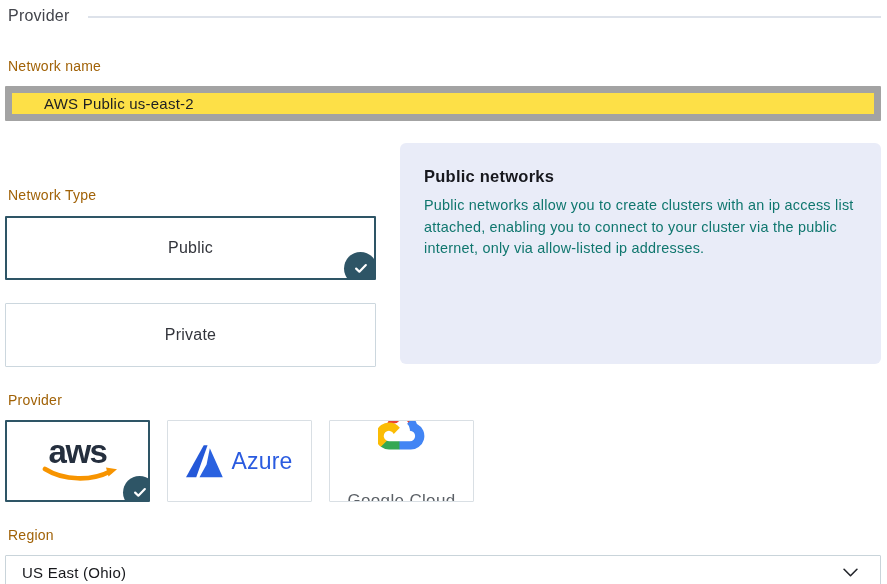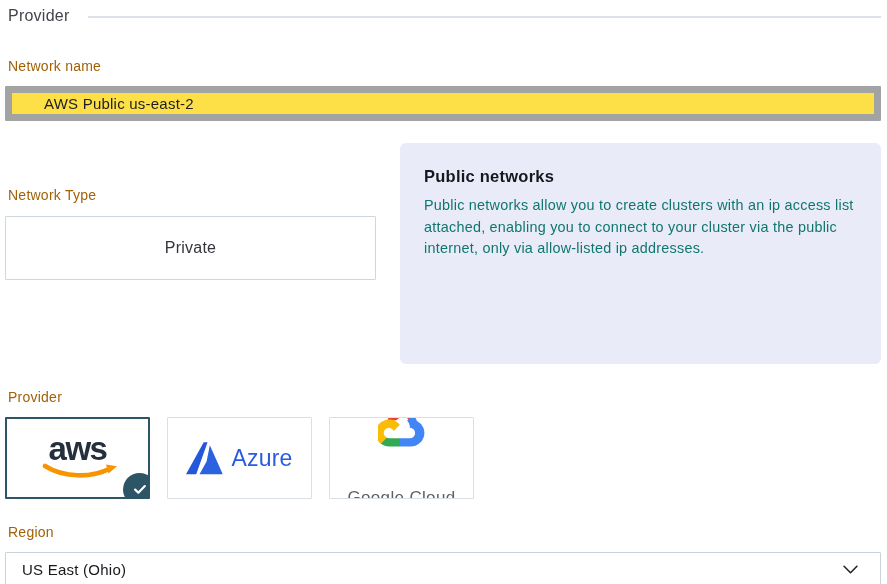--- a/index.html
+++ b/index.html
@@ -118,20 +118,28 @@
     <span class="section-rule"></span>
   </div>
 
   <label class="field-label lbl-network-name">Network name</label>
   <input class="text-input" type="text" value="AWS Public us-east-2" style="">
 
   <div class="type-row">
     <div class="type-col">
       <label class="field-label lbl-network-type">Network Type</label>
 
+      <div class="type-card selected">
+        <span>Public</span>
+        <span class="check-badge">
+          <svg width="14" height="11" viewBox="0 0 12 10">
+              <path d="M1.6 5.1 4.5 7.9 10.4 1.9" stroke="#ffffff" stroke-width="2" fill="none" stroke-linecap="round" stroke-linejoin="round"></path>
+            </svg>
+        </span>
+      </div>
 
       <div class="type-card">
         <span>Private</span>
       </div>
     </div>
 
     <div class="info-panel">
       <div class="info-block">
         <div class="info-heading">Public networks</div>
         <div class="info-body">Public networks allow you to create clusters with an ip access list attached, enabling you to connect to your cluster via the public internet, only via allow-listed ip addresses.</div>

